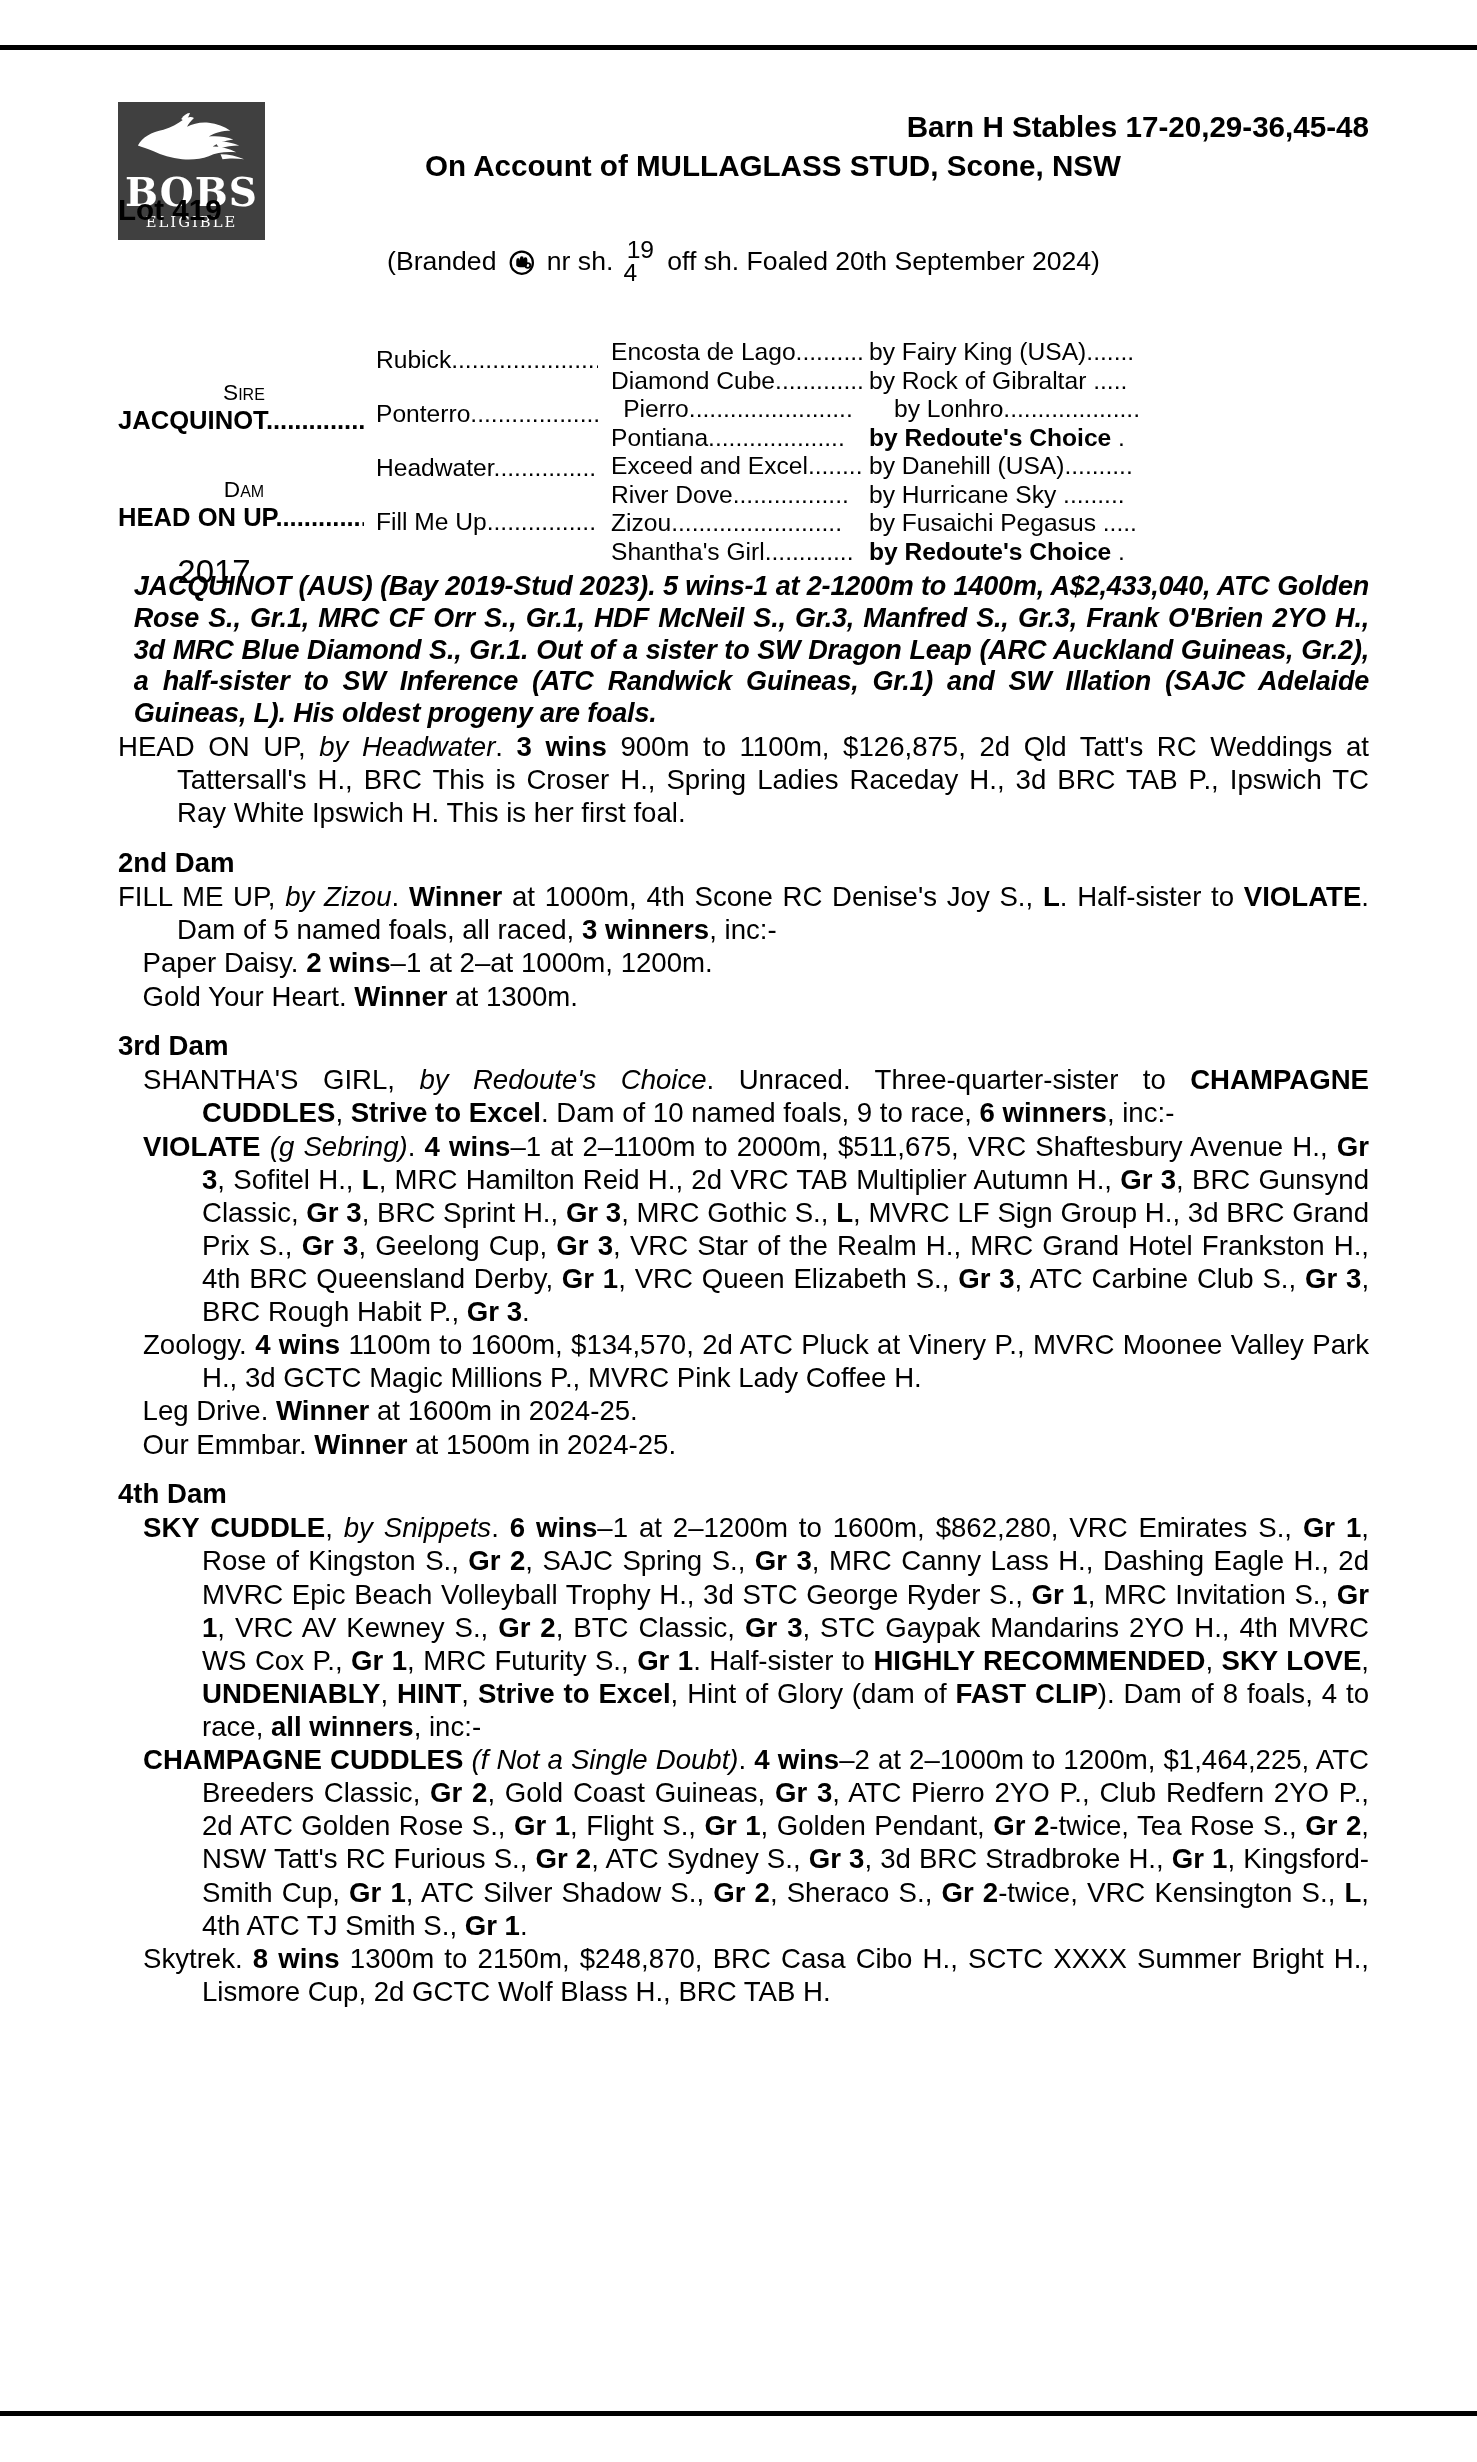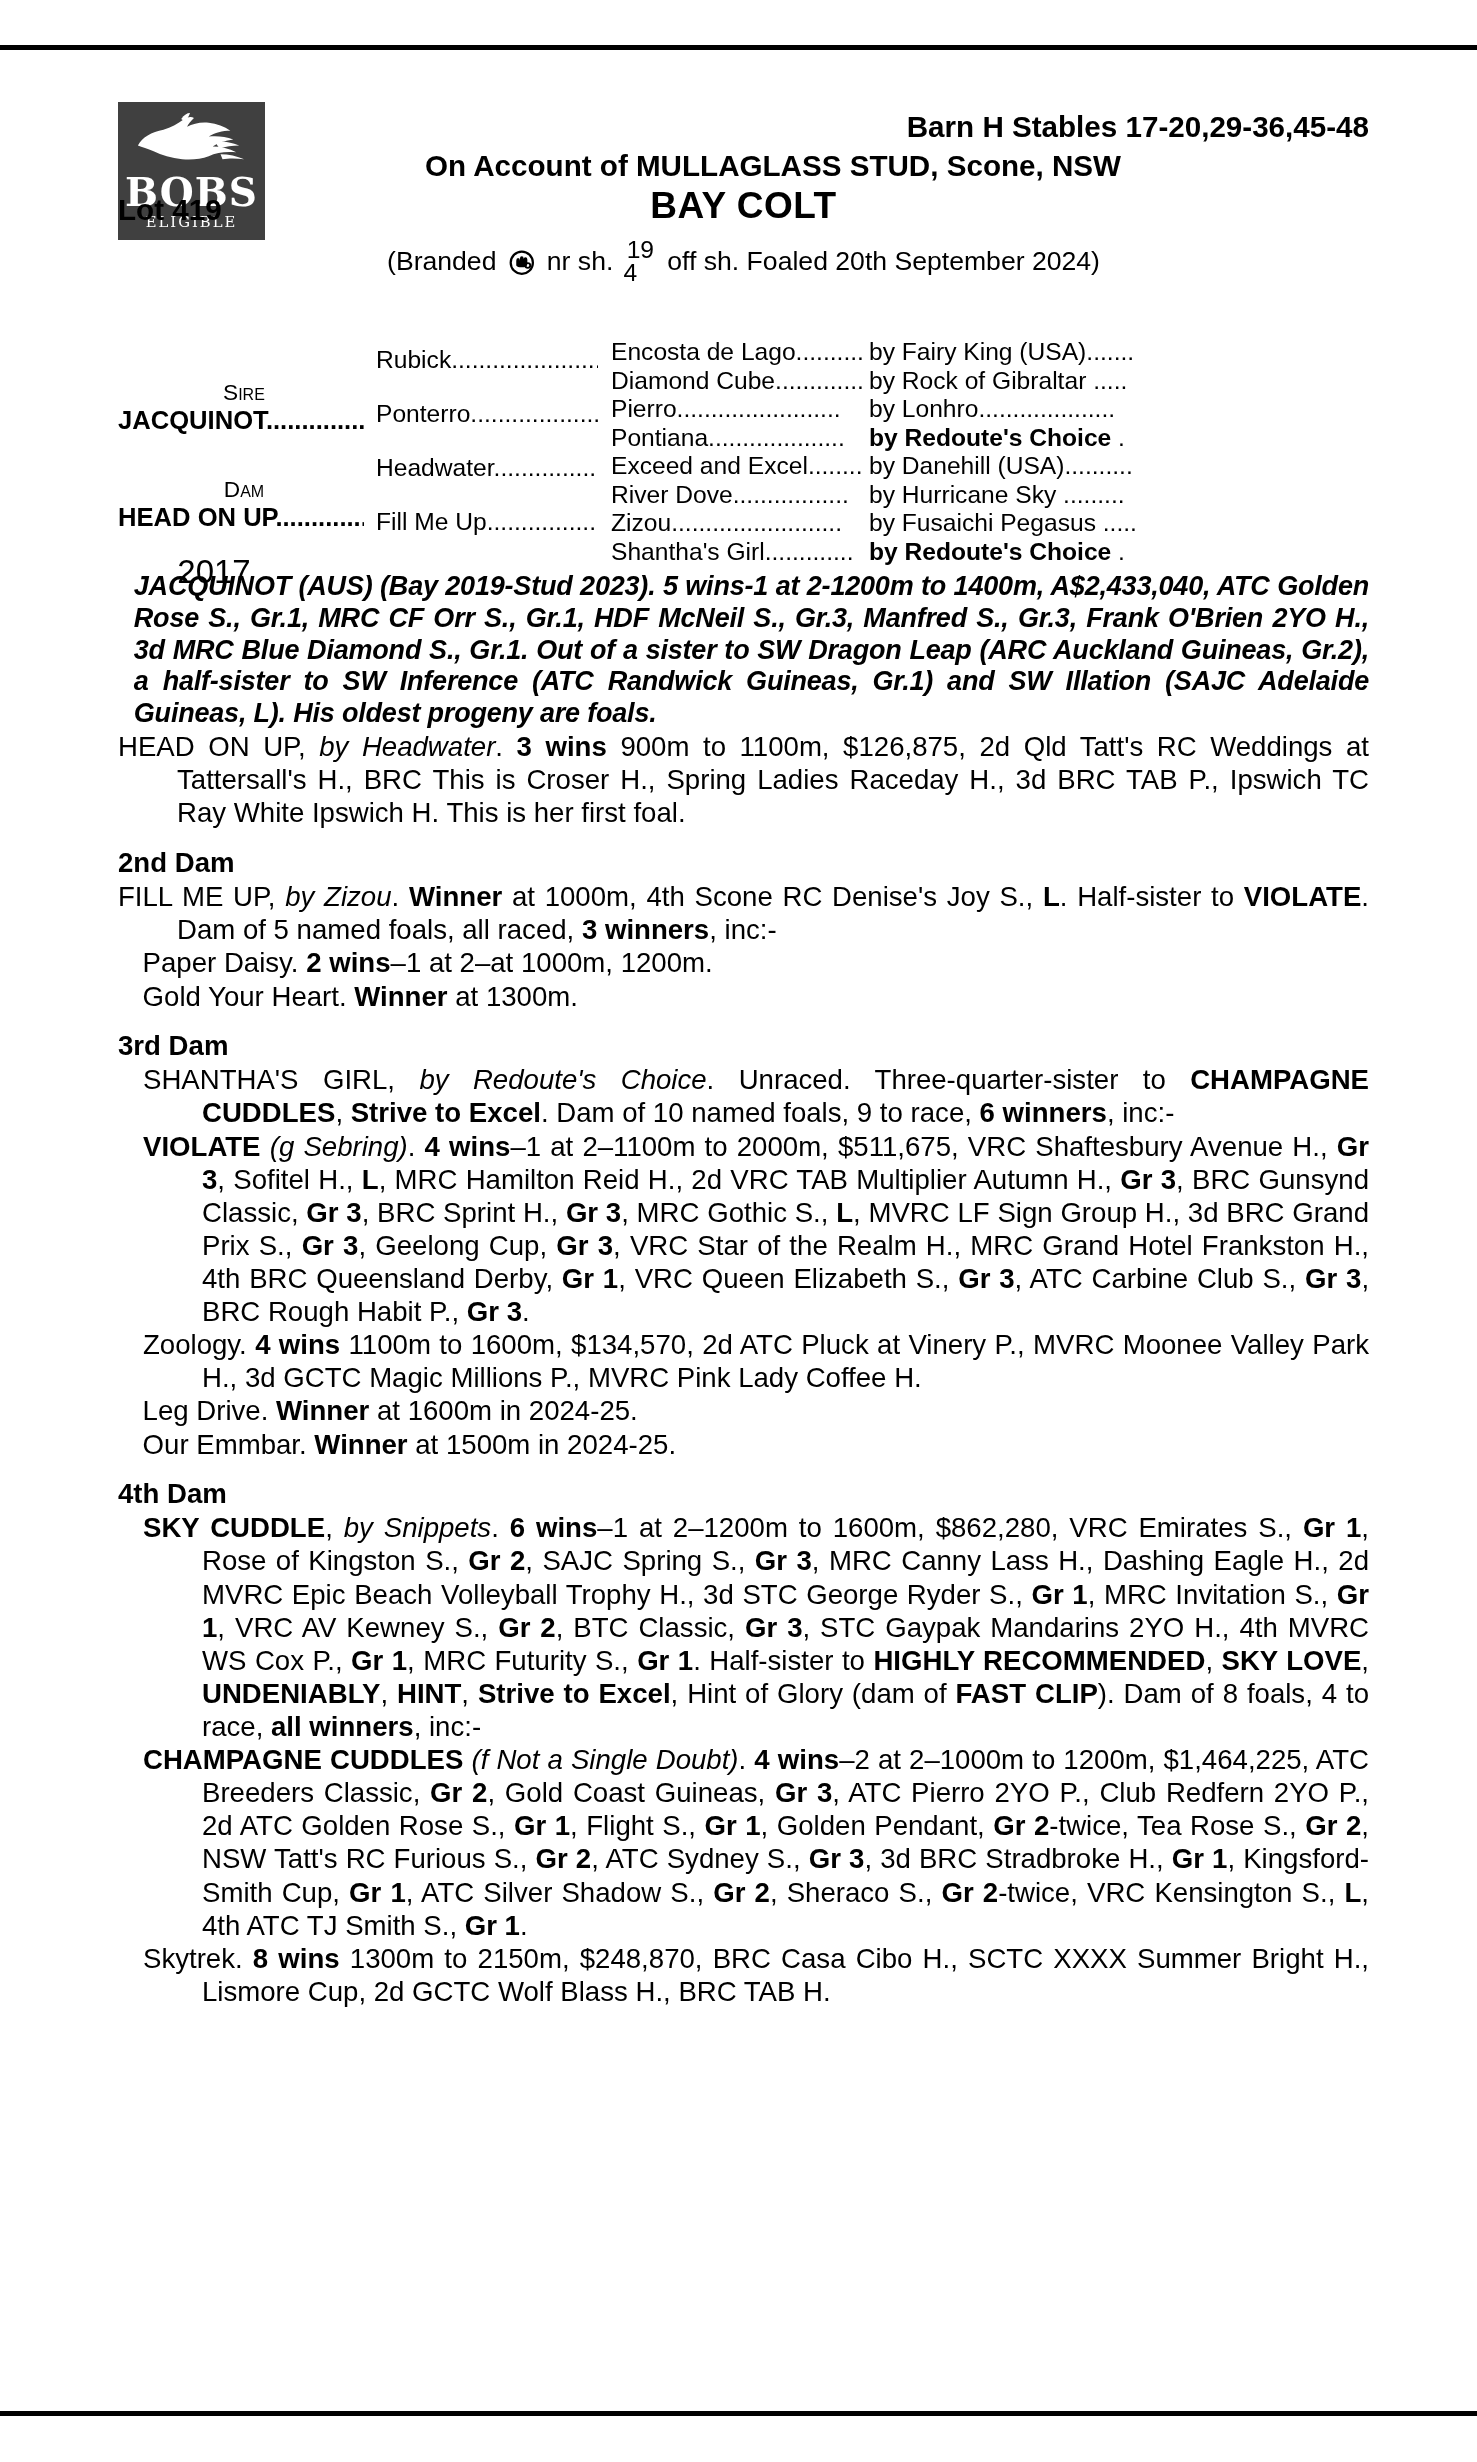--- a/index.html
+++ b/index.html
@@ -222,21 +222,21 @@
   .g4 {
     position: absolute;
     left: 0;
     width: 296px;
     white-space: nowrap;
     overflow: hidden;
     height: 33px;
   }
   .r0 { top: 0px; }
   .r1 { top: 28.6px; }
-  .r2 { top: 57px; }
+  .r2 { top: 57px; text-align: center; }
   .r3 { top: 86px; }
   .r4 { top: 114px; }
   .r5 { top: 143px; }
   .r6 { top: 171px; }
   .r7 { top: 200px; }
   .dots { letter-spacing: 0px; }
 
   
   .sire-desc {
     margin-top: 5.9px;
@@ -309,21 +309,20 @@
           <path fill="#ffffff" d="M88 30 C96 29 105 31 113 34 C106 34 99 35 93 37 Z"></path>
           <path fill="#ffffff" d="M94 43 C102 43 111 45 118 48 C110 47 102 47 96 48 Z"></path>
         </svg>
         <div class="bobs-word">BOBS</div>
         <div class="bobs-sub">ELIGIBLE</div>
       </div>
 
       <div class="barn-line">Barn H Stables 17-20,29-36,45-48</div>
       <div class="account-line">On Account of MULLAGLASS STUD, Scone, NSW</div>
       <div class="lot-no">Lot 419</div>
-      <div class="colt-title">BAY COLT</div>
 
       <div class="branded-line">
         <span>(Branded</span>
         <svg class="brand-glyph" viewBox="0 0 32 32">
           <circle cx="16" cy="17" r="12" fill="none" stroke="#000" stroke-width="2.4"></circle>
           <path fill="#000" d="M10 20 L10 15 Q10 12 12 12 Q14 12 14 15 L14 12.5 Q14 10 16 10 Q18 10 18 12.5 L18 13 Q18 11 20 11 Q22 11 22 13.5 L22 18 Q22 22 16 22 Q11 22 10 20 Z"></path>
           <circle cx="22.5" cy="20" r="2.6" fill="none" stroke="#000" stroke-width="2"></circle>
         </svg>
         <span>nr sh.</span>
         <span class="frac">

